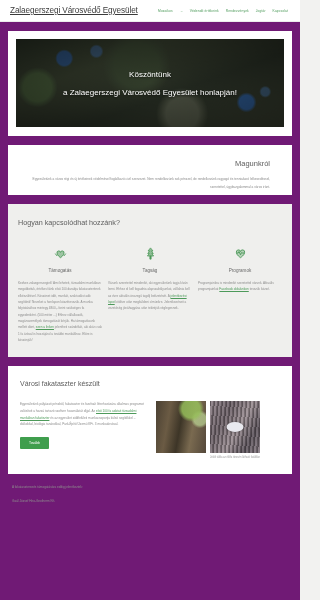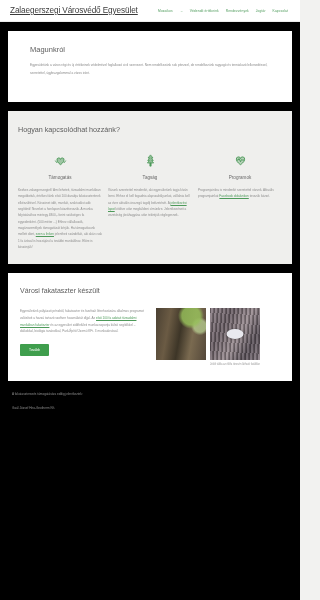--- a/index.html
+++ b/index.html
@@ -2,21 +2,21 @@
 <html><head>
 <meta charset="utf-8">
 <style>
   * { box-sizing: border-box; margin: 0; padding: 0; }
   html, body {
     width: 300px; height: 600px;
     font-family: "Liberation Sans", sans-serif;
     background: #f2f2f0;
     overflow: hidden;
   }
-  .page { width: 300px; height: 600px; position: relative; background: #000000; }
+  .page { width: 300px; height: 600px; position: relative; background: #701a75; }
 
   
   .site-header {
     background: #ffffff;
     height: 22px;
     display: flex;
     align-items: center;
     padding: 0 10px;
     border-bottom: 1px solid #ececec;
   }
@@ -84,21 +84,21 @@
     justify-content: center;
     gap: 9px;
     color: #ffffff;
     text-align: center;
     text-shadow: 0 1px 2px rgba(0,0,0,0.6);
   }
   .hero-line1 { font-size: 8px; font-weight: 400; }
   .hero-line2 { font-size: 8px; font-weight: 400; }
 
   
-  .about-card { padding: 14px 22px 25px 22px; text-align: left; }
+  .about-card { padding: 14px 22px 4px 22px; text-align: right; }
   .about-title {
     font-size: 7.5px;
     color: #5d5d5d;
     font-weight: 400;
     margin-bottom: 8px;
   }
   .about-body {
     font-size: 3.2px;
     line-height: 2.35;
     color: #8a8a8a;
@@ -208,20 +208,30 @@
     <div class="nav">
       <a class="nav-item" href="#">Mozaikos</a>
       <span class="nav-caret">–</span>
       <a class="nav-item" href="#">Védendő értékeink</a>
       <a class="nav-item" href="#">Rendezvények</a>
       <a class="nav-item" href="#">Jogtár</a>
       <a class="nav-item" href="#">Kapcsolat</a>
     </div>
   </div>
 
+  <div class="card hero-card">
+    <div class="hero">
+      <div class="hero-bg"></div>
+      <div class="hero-vignette"></div>
+      <div class="hero-text">
+        <div class="hero-line1">Köszöntünk</div>
+        <div class="hero-line2">a Zalaegerszegi Városvédő Egyesület honlapján!</div>
+      </div>
+    </div>
+  </div>
 
   <div class="card about-card">
     <h2 class="about-title">Magunkról</h2>
     <p class="about-body">Egyesületünk a város régi és új értékeinek védelmével foglalkozó civil szervezet. Nem rendelkezünk sok pénzzel, de rendelkezünk ragyogó és tenniakaró lelkesedéssel, szeretettel, ügybuzgalommal a város iránt.</p>
   </div>
 
   <div class="card cols-card">
     <h2 class="cols-title">Hogyan kapcsolódhat hozzánk?</h2>
     <div class="cols">
 

